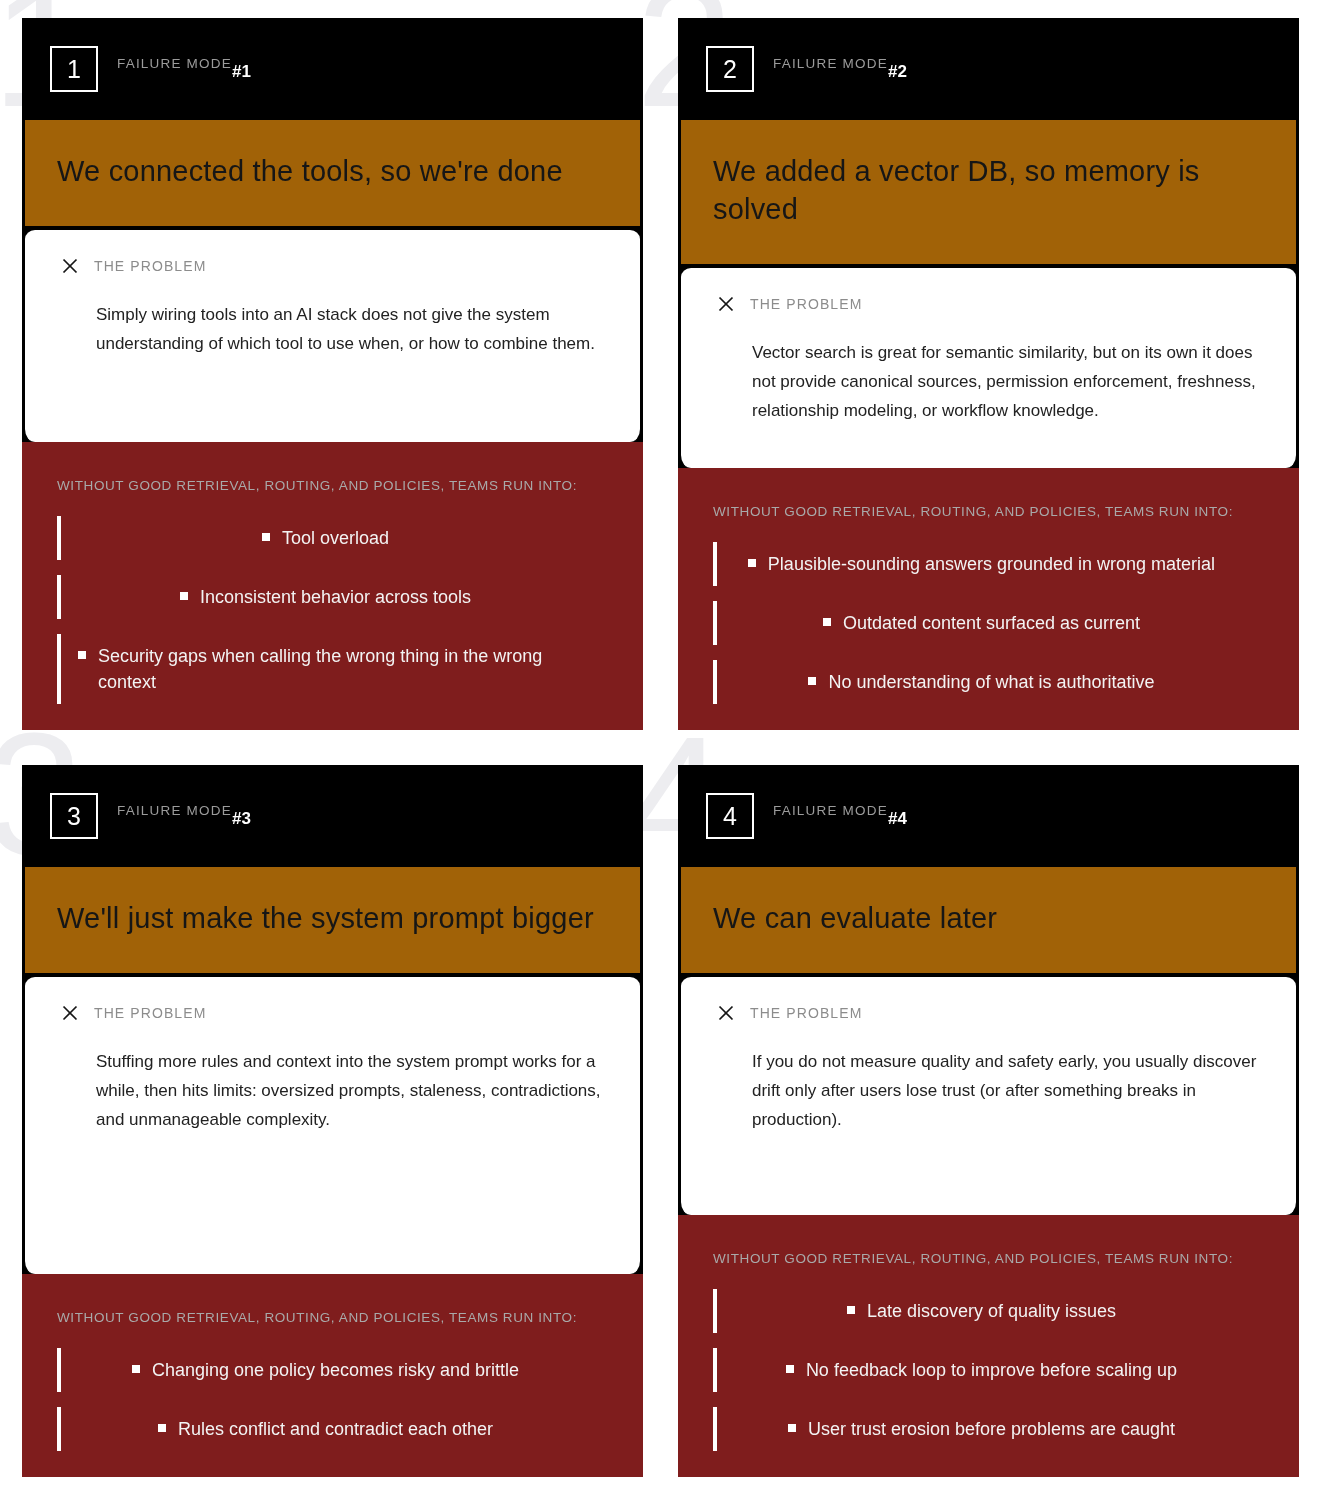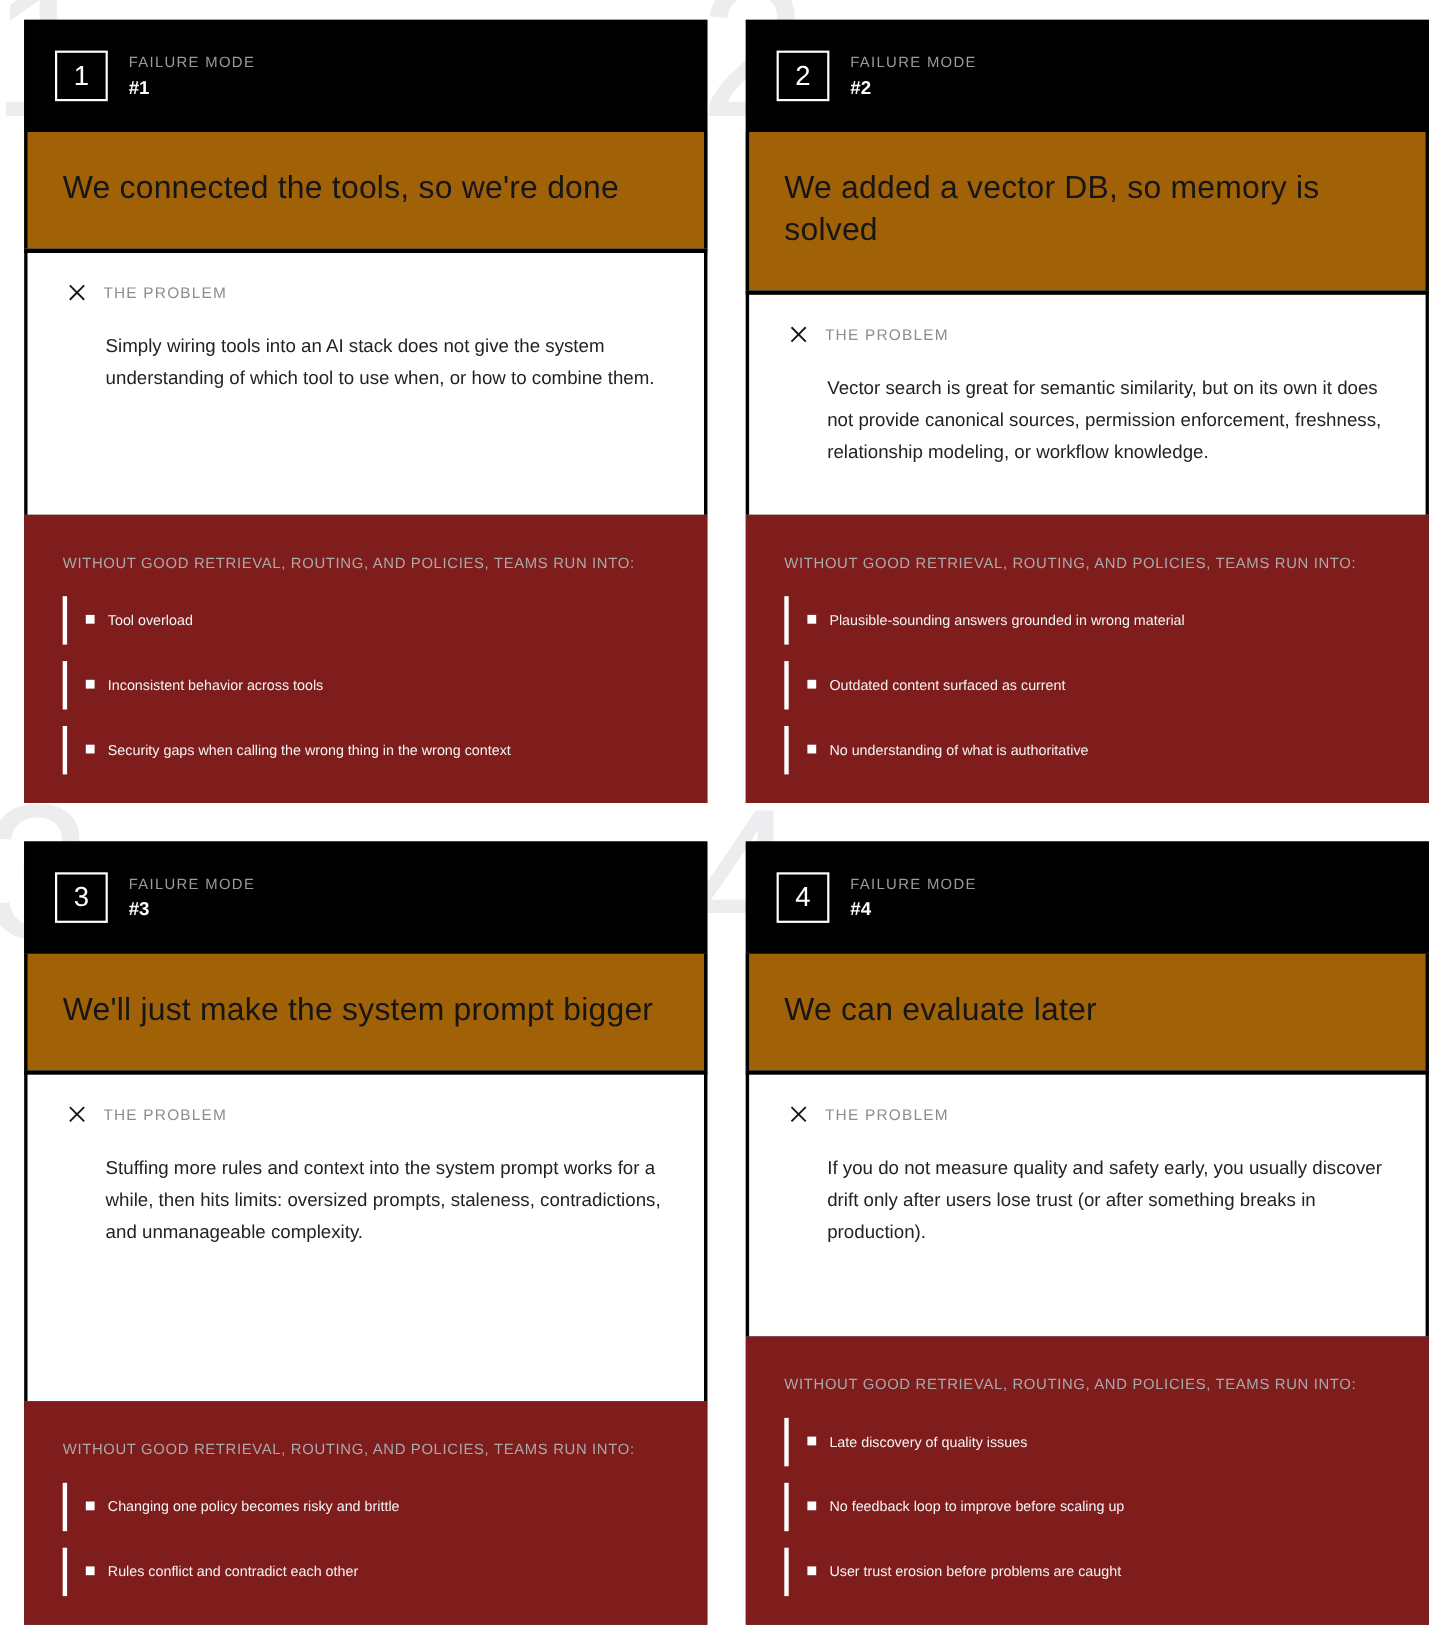--- a/index.html
+++ b/index.html
@@ -49,21 +49,21 @@
     padding-left: 28px;
     background: #000;
   }
   .num-box {
     width: 44px; height: 42px;
     border: 2px solid #ffffff;
     display: grid; place-items: center;
     color: #ffffff;
     font-size: 25px;
   }
-  .hdr-text { display: flex; flex-direction: column; }
+  .hdr-text { display: flex; flex-direction: row; }
   .hdr-label {
     color: #9b9b9b;
     font-size: 13.5px;
     letter-spacing: 1.2px;
   }
   .hdr-badge {
     margin-top: 6px;
     color: #ffffff;
     font-size: 17px;
     font-weight: 700;
@@ -83,20 +83,21 @@
 
   
   .problem {
     flex: 1 1 auto;
     background: #ffffff;
     border-left: 3px solid #000;
     border-right: 3px solid #000;
     border-top: 4px solid #000;
     padding: 28px 22px 20px 37px;
     box-sizing: border-box;
+    border-radius: 13px;
   }
   .problem-label-row {
     display: flex;
     align-items: center;
     gap: 16px;
   }
   .x-icon { width: 16px; height: 16px; flex: none; display: block; }
   .problem-label {
     color: #8c8c8c;
     font-size: 14px;
@@ -120,22 +121,23 @@
     letter-spacing: 0.6px;
   }
   .cons-list { margin-top: 23px; }
   .cons-item {
     display: flex;
     gap: 12px;
     border-left: 4px solid #ffffff;
     padding: 9px 40px 9px 17px;
     margin-bottom: 15px;
     color: #f3f3f3;
-    font-size: 13px;
+    font-size: 18px;
     line-height: 26px;
+    justify-content: center;
   }
   .cons-item:last-child { margin-bottom: 0; }
   .sq-bullet {
     flex: none;
     width: 8px; height: 8px;
     margin-top: 8px;
     background: #ffffff;
   }
 </style>
 </head>

